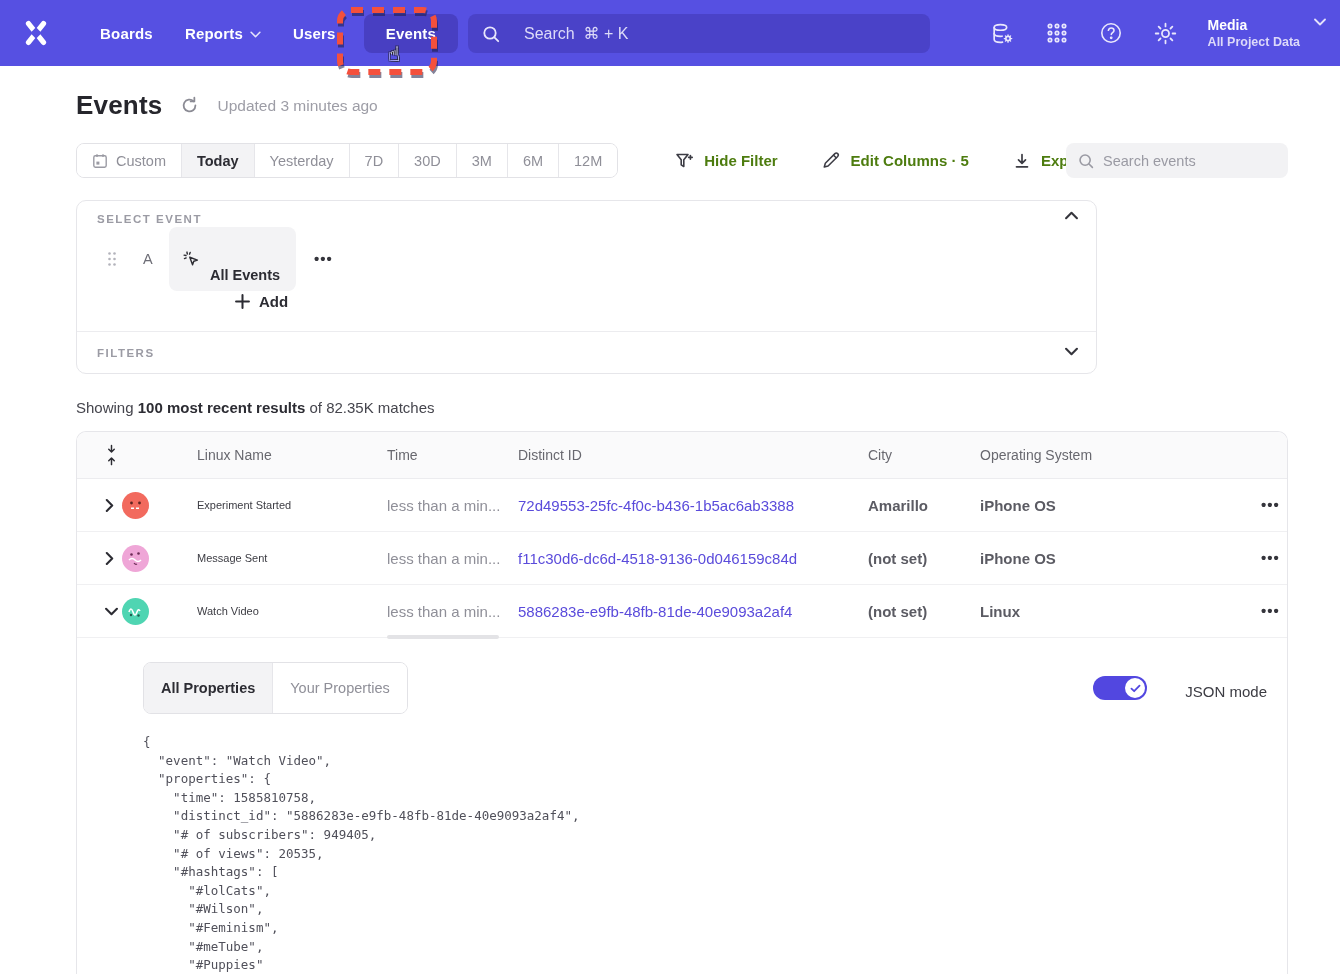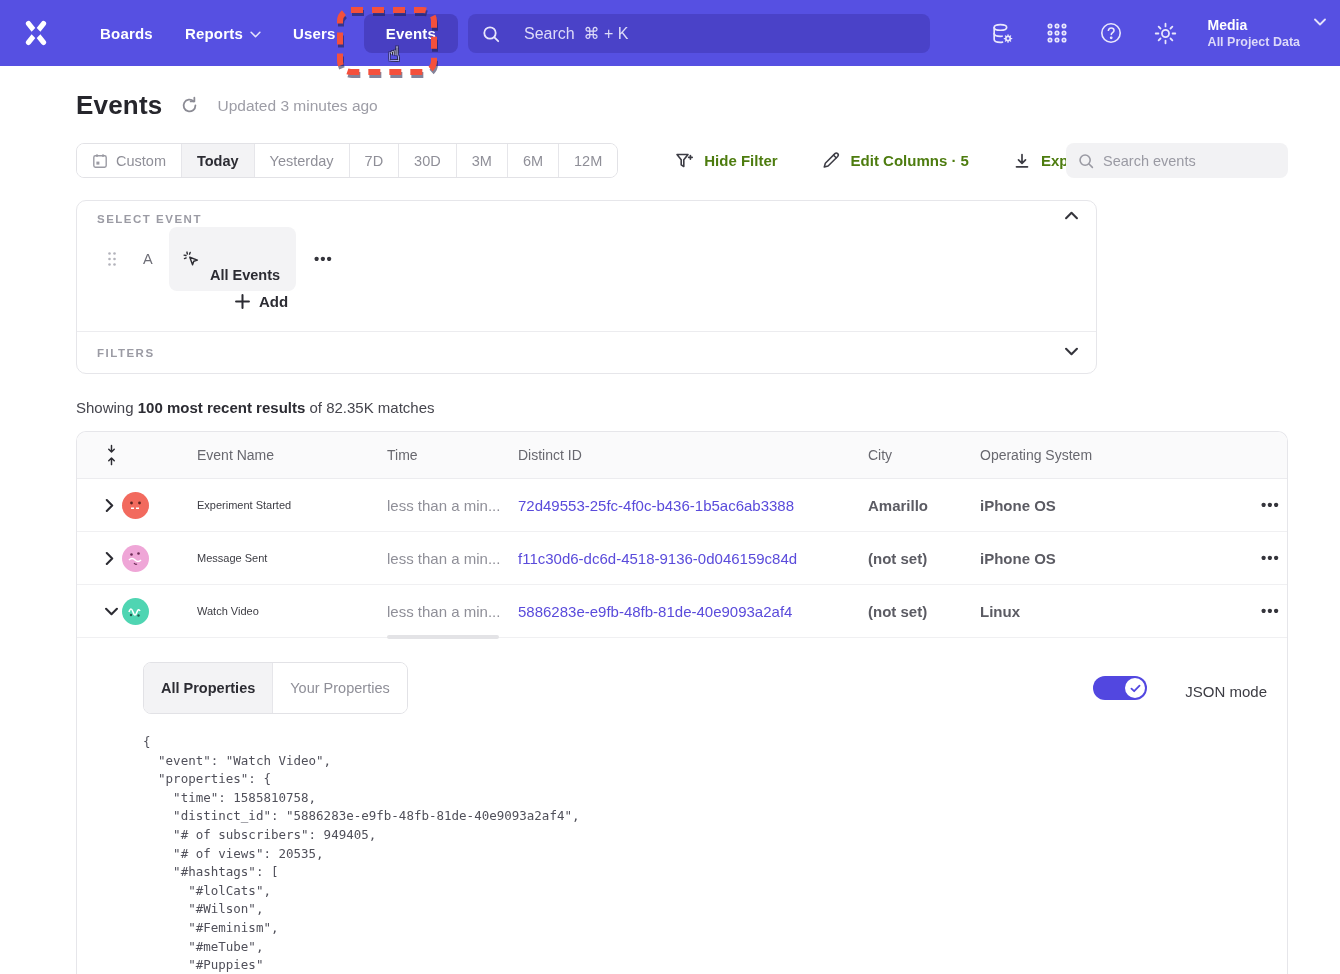--- a/index.html
+++ b/index.html
@@ -350,21 +350,21 @@
     <div class="t-grid t-head">
       <span class="sort-ic">
         <svg width="11" height="11" viewBox="0 0 12 12" fill="none" stroke="currentColor" stroke-width="1.6" stroke-linecap="round" stroke-linejoin="round">
             <path d="M6 1.5v7M3 5.8 6 8.8l3-3"></path>
           </svg>
         <svg width="11" height="11" viewBox="0 0 12 12" fill="none" stroke="currentColor" stroke-width="1.6" stroke-linecap="round" stroke-linejoin="round">
             <path d="M6 10.5v-7M3 6.2 6 3.2l3 3"></path>
           </svg>
       </span>
       <span></span>
-      <span>Event Name</span>
+      <span>Linux Name</span>
       <span>Time</span>
       <span>Distinct ID</span>
       <span>City</span>
       <span>Operating System</span>
       <span></span>
     </div>
 
     <div class="t-grid t-row">
       <span class="expander">
         <svg width="9" height="13" viewBox="0 0 8 12">

